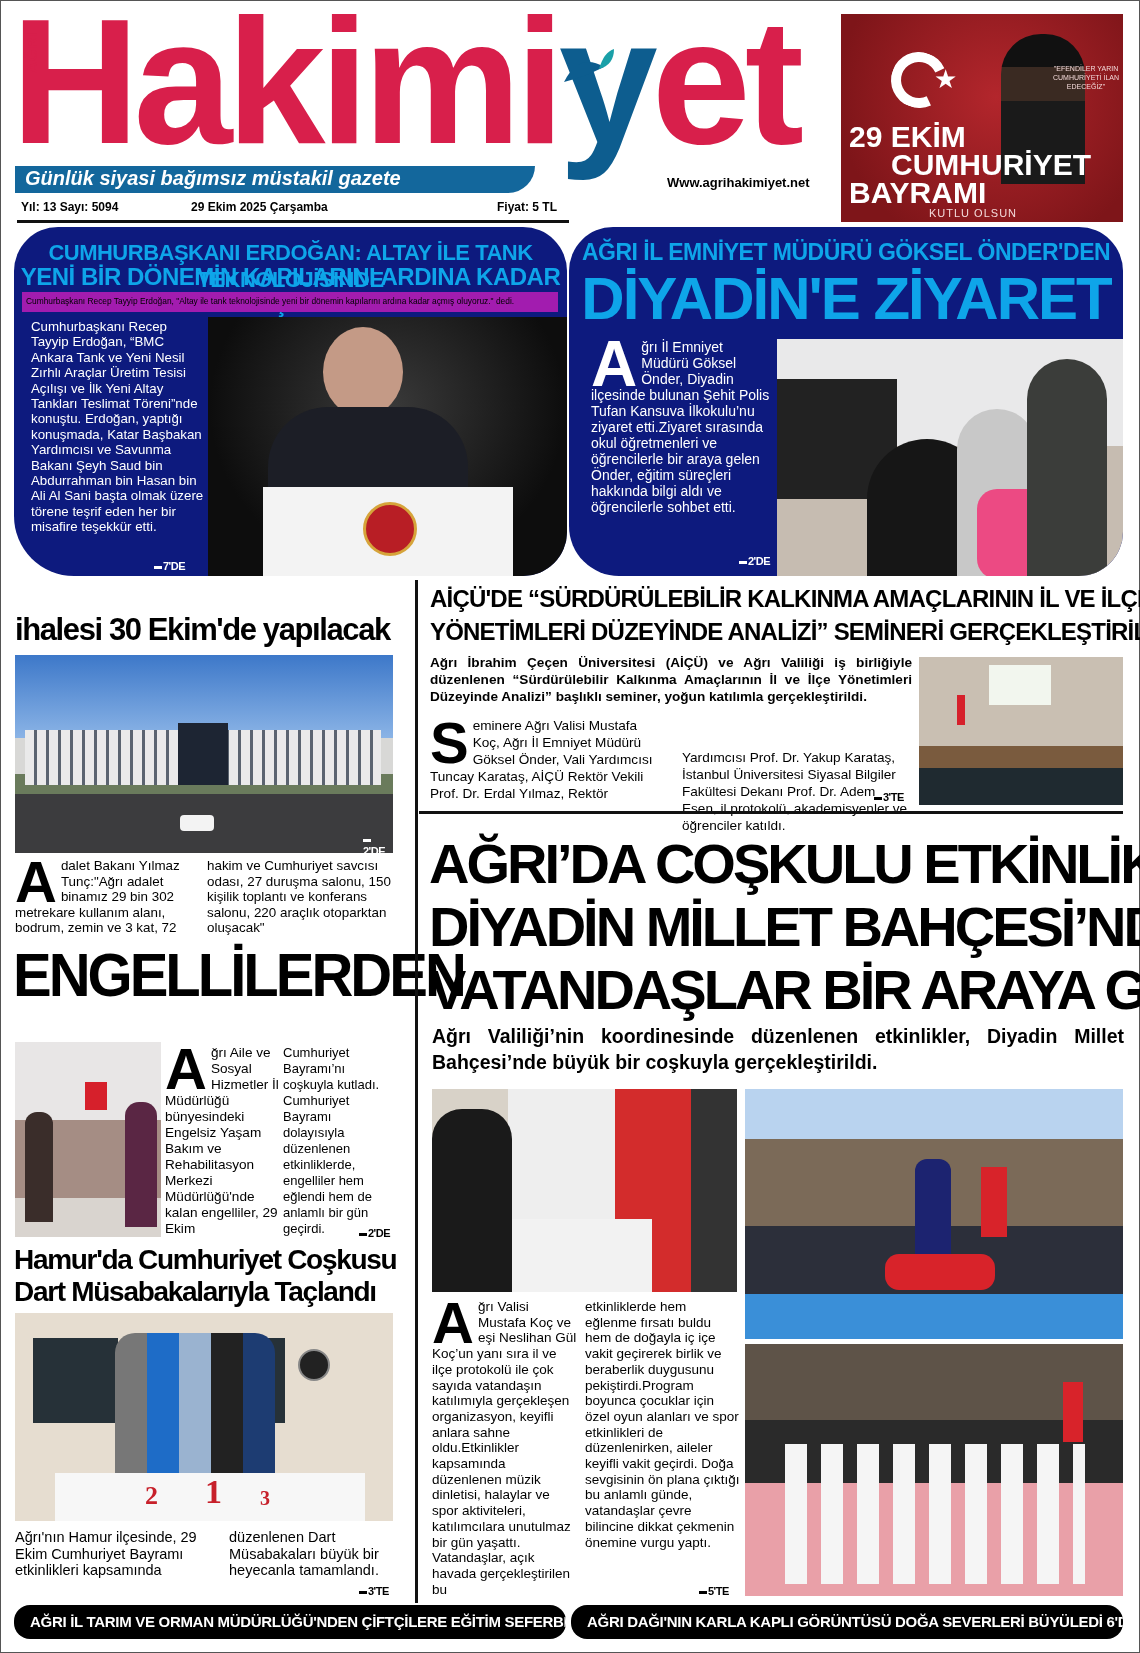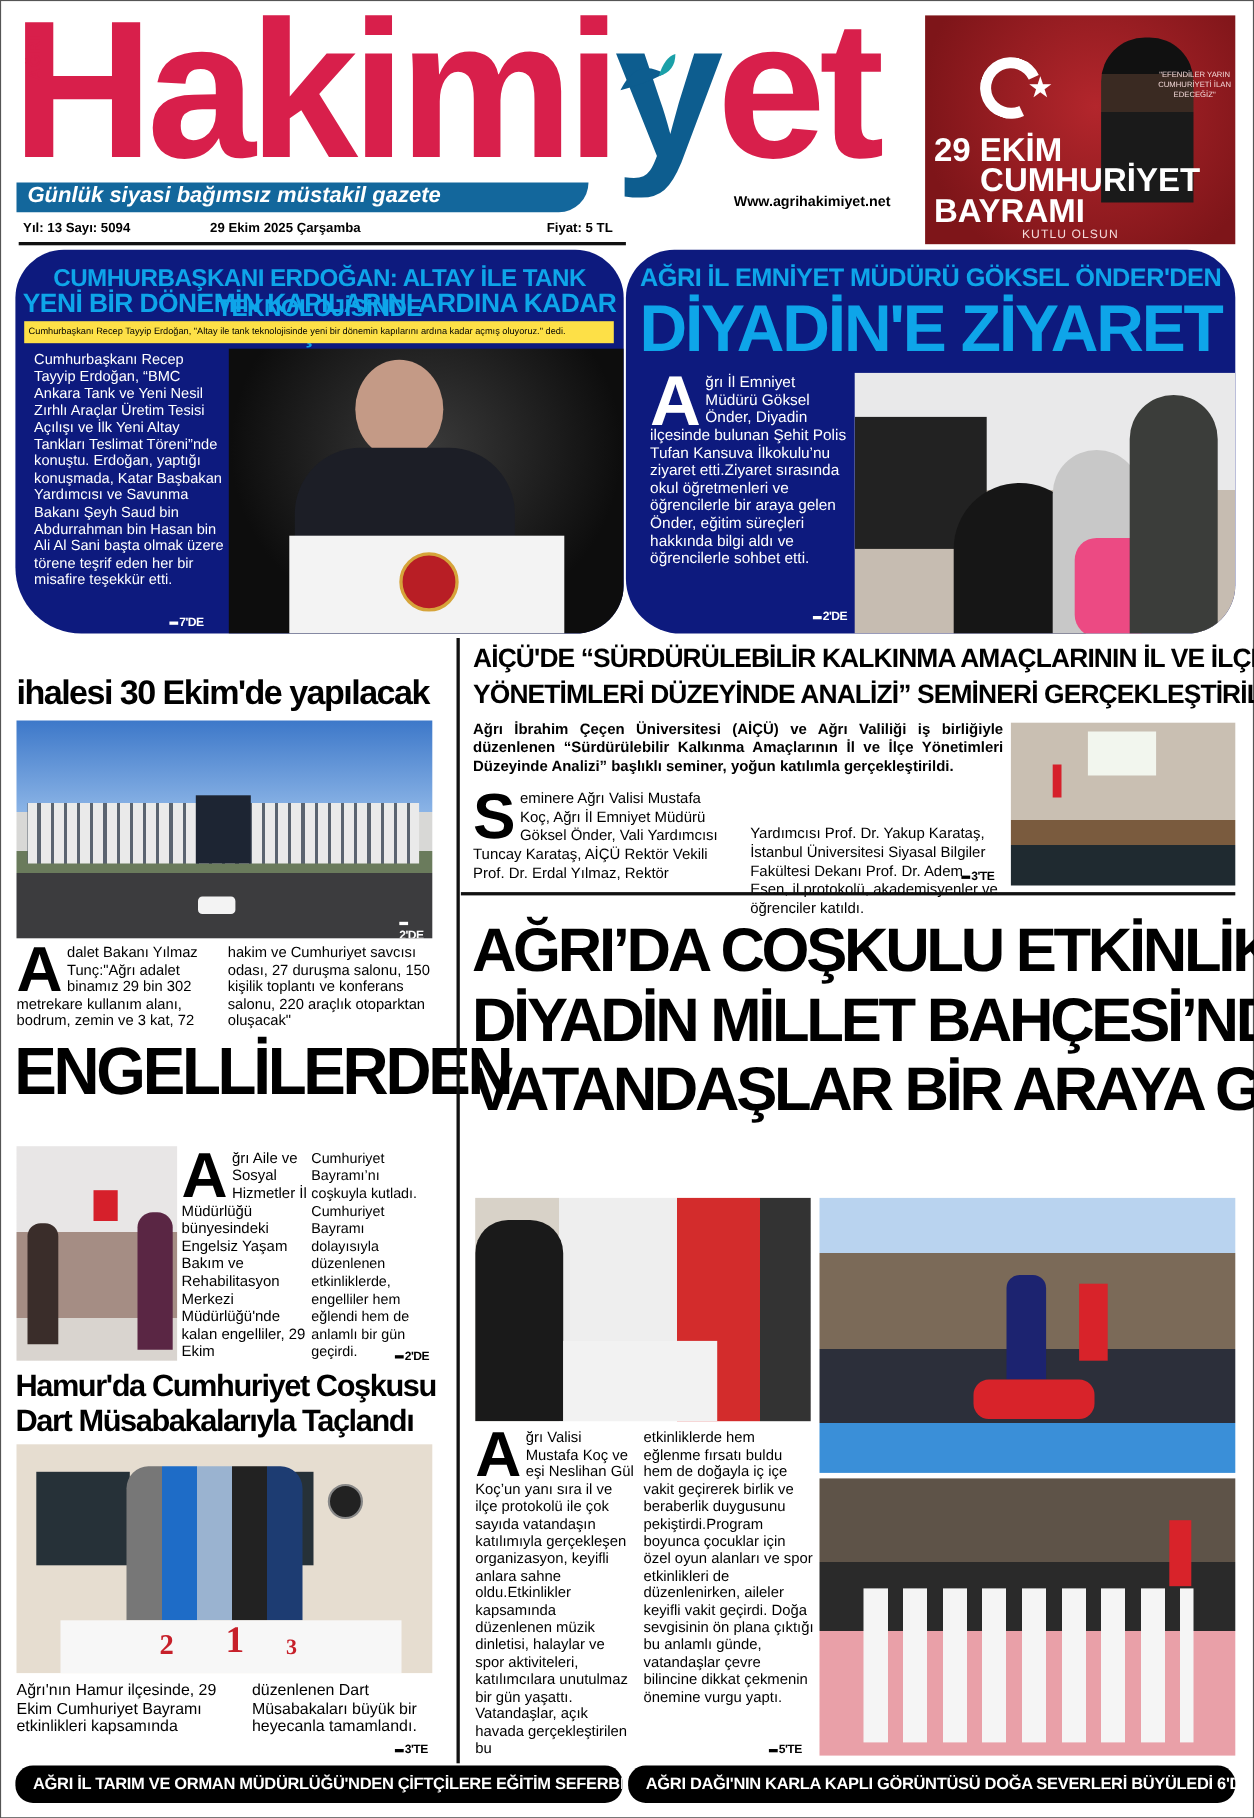--- a/index.html
+++ b/index.html
@@ -20,21 +20,21 @@
   .ad .portrait{position:absolute;left:160px;top:20px;width:84px;height:150px;background:linear-gradient(#111 0 22%,#3a2a22 22% 45%,#1a1a1a 45%);border-radius:40px 40px 0 0}
   .ad .quote{position:absolute;left:205px;top:50px;color:#f3d9d9;font-size:7px;text-align:center;line-height:1.3}
   .ad .l1{position:absolute;left:8px;top:106px;color:#fff;font-weight:bold;font-size:30px}
   .ad .l2{position:absolute;left:50px;top:134px;color:#fff;font-weight:bold;font-size:30px}
   .ad .l3{position:absolute;left:8px;top:162px;color:#fff;font-weight:bold;font-size:30px}
   .ad .l4{position:absolute;left:88px;top:193px;color:#f4dada;font-size:11px;letter-spacing:1px}
   
   .bluebox{position:absolute;background:#0d1a7e;border-radius:44px;overflow:hidden}
   .white-text{color:#fff}
   .box1-h{position:absolute;left:0;width:100%;text-align:center;color:#0ea5e9;font-weight:bold;font-size:22px;line-height:27px;letter-spacing:-0.5px}
-  .deck{position:absolute;left:8px;top:65px;width:536px;height:20px;background:#fde047;color:#000;font-size:8.4px;padding:4px 4px;white-space:nowrap;overflow:hidden}
+  .deck{position:absolute;left:8px;top:65px;width:536px;height:20px;background:#a21caf;color:#000;font-size:8.4px;padding:4px 4px;white-space:nowrap;overflow:hidden}
   .btext{position:absolute;color:#fff;font-size:13.3px;line-height:15.4px}
   .photo{position:absolute;overflow:hidden}
   .jump{position:absolute;font-weight:bold;font-size:11px;letter-spacing:-0.5px}
   .jump::before{content:"";display:inline-block;width:8px;height:3px;background:currentColor;margin-right:1px;vertical-align:middle}
   .dropcap{float:left;font-weight:bold;font-size:58px;line-height:44px;margin:2px 4px 0 0}
   .col{position:absolute;font-size:13.4px;line-height:15.6px}
   .h-black{position:absolute;font-weight:bold;white-space:nowrap;letter-spacing:-1px}
   .vrule{position:absolute;background:#111}
   .footer-pill{position:absolute;top:1604px;height:34px;background:#000;border-radius:16px;color:#fff;font-weight:bold;font-size:15px;line-height:34px;padding-left:16px;white-space:nowrap;overflow:hidden;letter-spacing:-0.3px}
 </style>
@@ -143,20 +143,21 @@
   <div class="jump" style="left:873px;top:790px">3'TE</div>
   <div class="photo" style="left:918px;top:656px;width:204px;height:148px;background:linear-gradient(#c9bfb2 0 60%,#7a5b3e 60% 75%,#1f2a30 75%)">
     <div style="position:absolute;left:70px;top:8px;width:62px;height:40px;background:#f2f6ee"></div>
     <div style="position:absolute;left:38px;top:38px;width:8px;height:30px;background:#d6202b"></div>
   </div>
   <div class="vrule" style="left:418px;top:810px;width:704px;height:3px"></div>
 
   <div class="h-black" style="left:428px;top:830px;font-size:56px;letter-spacing:-3px">AĞRI’DA COŞKULU ETKİNLİK:</div>
   <div class="h-black" style="left:428px;top:893px;font-size:56px;letter-spacing:-3px">DİYADİN MİLLET BAHÇESİ’NDE</div>
   <div class="h-black" style="left:428px;top:956px;font-size:56px;letter-spacing:-3px">VATANDAŞLAR BİR ARAYA GELDİ</div>
+  <div class="col" style="left:431px;top:1022px;width:692px;font-size:19.5px;line-height:26px;font-weight:bold;text-align:justify">Ağrı Valiliği’nin koordinesinde düzenlenen etkinlikler, Diyadin Millet Bahçesi’nde büyük bir coşkuyla gerçekleştirildi.</div>
 
   <div class="photo" style="left:431px;top:1088px;width:305px;height:203px;background:linear-gradient(90deg,#d8d2c8 0 25%,#eeeeee 25% 60%,#d32c2c 60% 85%,#333 85%)">
     <div style="position:absolute;left:0;top:20px;width:80px;height:183px;background:#1a1a1a;border-radius:30px 30px 0 0"></div>
     <div style="position:absolute;left:80px;top:130px;width:140px;height:73px;background:#f2f2f2"></div>
   </div>
   <div class="photo" style="left:744px;top:1088px;width:378px;height:250px;background:linear-gradient(#b9d3ef 0 20%,#7b6a58 20% 55%,#2c2f3a 55% 82%,#3a8fd8 82%)">
     <div style="position:absolute;left:170px;top:70px;width:36px;height:95px;background:#1c2370;border-radius:12px 12px 0 0"></div>
     <div style="position:absolute;left:236px;top:78px;width:26px;height:70px;background:#d8232a"></div>
     <div style="position:absolute;left:140px;top:165px;width:110px;height:36px;background:#d8232a;border-radius:14px"></div>
   </div>

